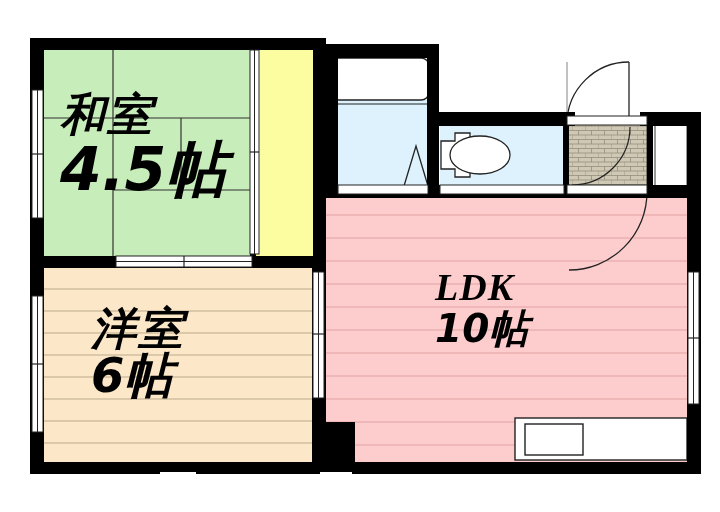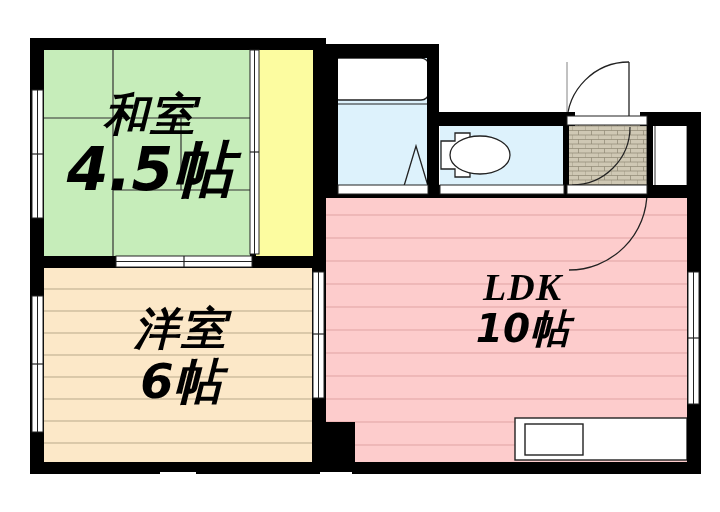--- a/index.html
+++ b/index.html
@@ -25,21 +25,21 @@
     top: 0;
     width: 720px;
     height: 512px;
   }
   .room-label {
     position: absolute;
     color: #000000;
     font-family: "Liberation Serif", serif;
     font-style: italic;
     font-weight: 700;
-    text-align: center;
+    text-align: left;
     line-height: 1.0;
     white-space: nowrap;
     letter-spacing: 0px;
     user-select: none;
   }
   .label-jp {
     font-family: "DejaVu Sans", sans-serif;
     font-style: italic;
     font-weight: 700;
   }
@@ -52,21 +52,21 @@
   #label-washitsu .l1 { display:block; font-size: 45px; letter-spacing: 2px; }
   #label-washitsu .l2 { display:block; font-size: 60px; margin-top: 2px; }
 
   #label-youshitsu {
     left: 91px;
     top: 306px;
     width: 180px;
     font-size: 45px;
   }
   #label-youshitsu .l1 { display:block; font-size: 45px; letter-spacing: 2px; }
-  #label-youshitsu .l2 { display:block; font-size: 48px; margin-top: 6px; }
+  #label-youshitsu .l2 { display:block; font-size: 48px; margin-top: 0; }
 
   #label-ldk {
     left: 435px;
     top: 268px;
     width: 175px;
     font-size: 45px;
   }
   #label-ldk .l1 { display:block; font-size: 38px; letter-spacing: 1px; }
   #label-ldk .l2 { display:block; font-size: 39px; margin-top: 3px; }
 </style>

